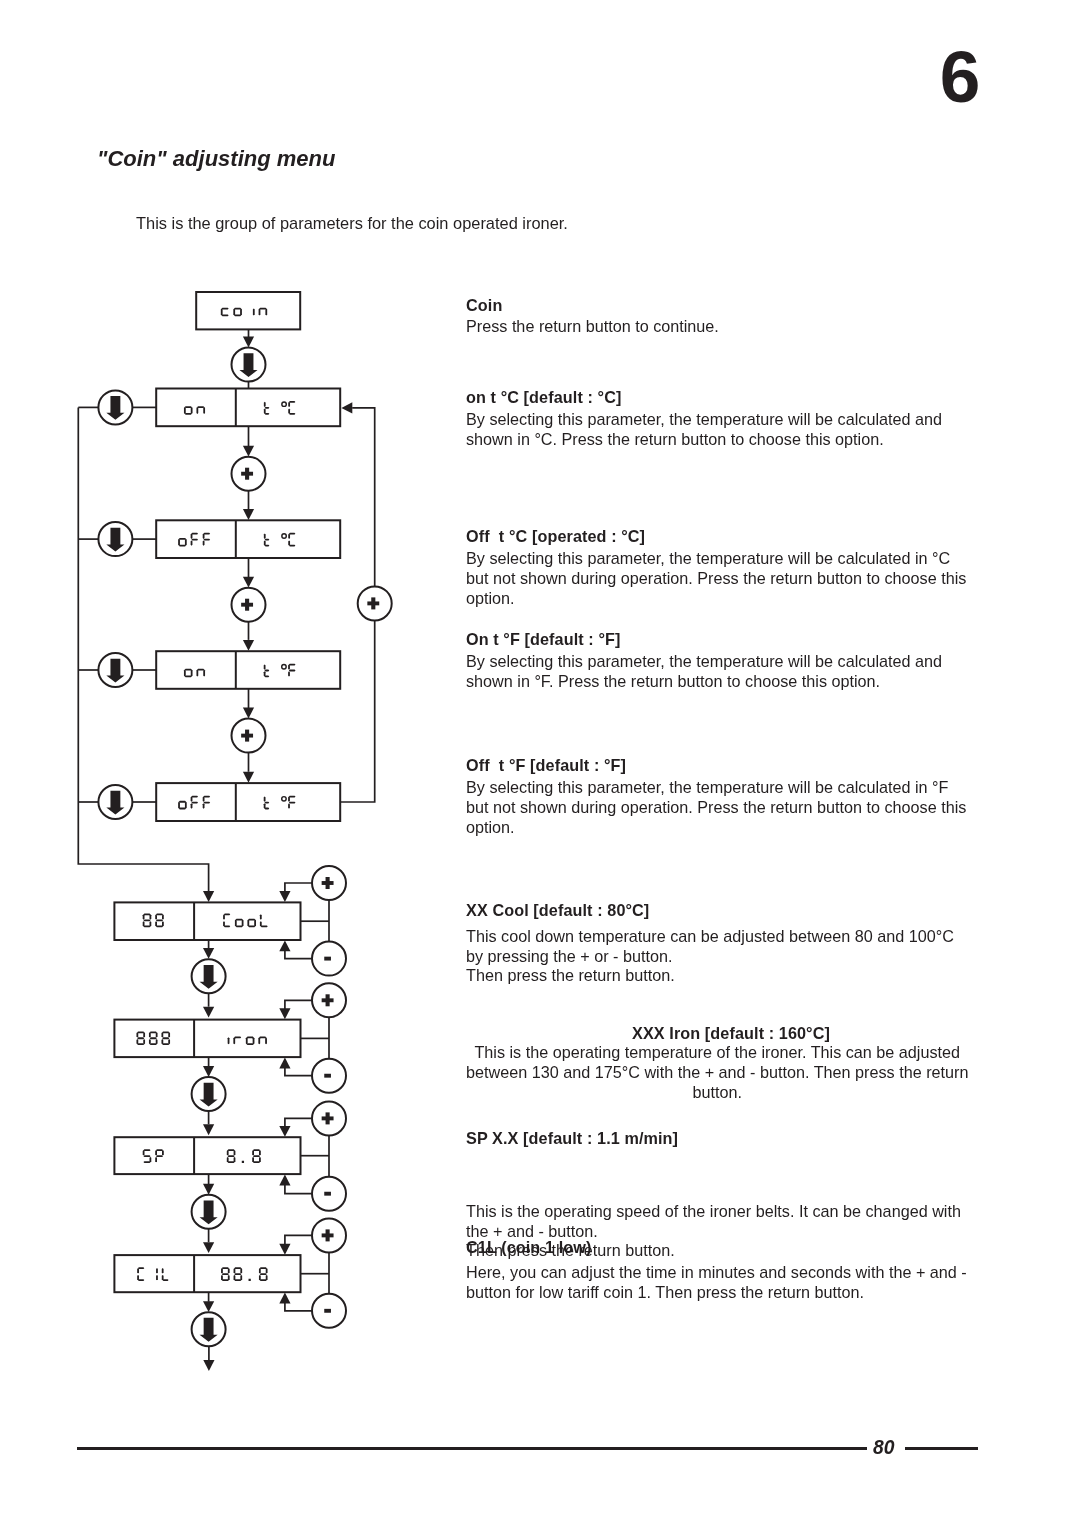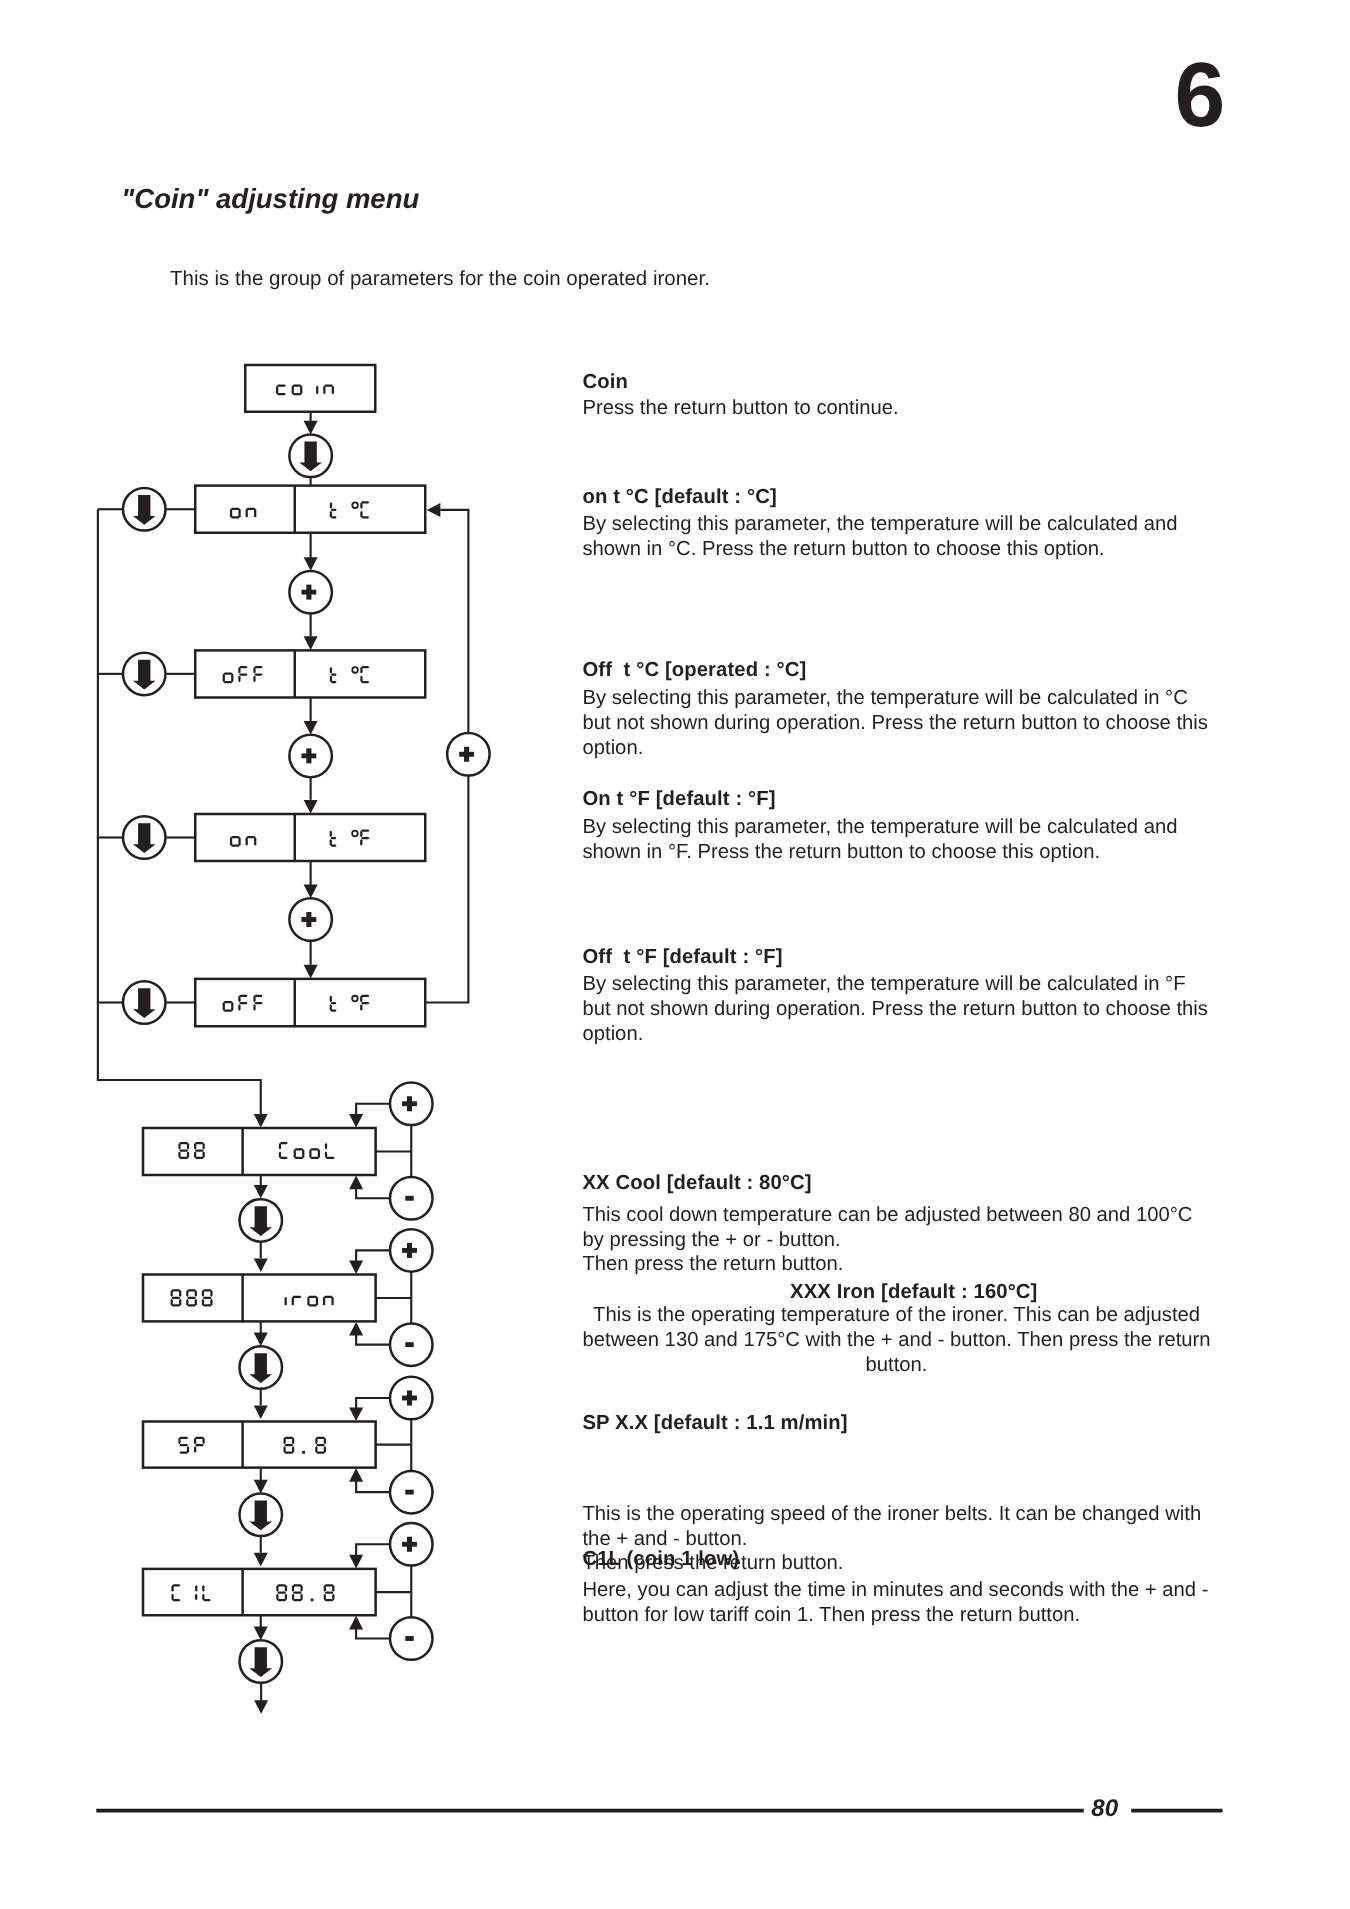--- a/index.html
+++ b/index.html
@@ -476,21 +476,21 @@
         <p style="position: absolute; left: 0px; top: 22.4px; padding-top: 0px;">By selecting this parameter, the temperature will be calculated in °C<br>but not shown during operation. Press the return button to choose this<br>option.</p>
       </div>
       <div class="sec" style="top: 630px;">
         <h3>On t °F [default : °F]</h3>
         <p style="position: absolute; left: 0px; top: 22.4px; padding-top: 0px;">By selecting this parameter, the temperature will be calculated and<br>shown in °F. Press the return button to choose this option.</p>
       </div>
       <div class="sec" style="top: 756px;">
         <h3>Off  t °F [default : °F]</h3>
         <p style="position: absolute; left: 0px; top: 22.4px; padding-top: 0px;">By selecting this parameter, the temperature will be calculated in °F<br>but not shown during operation. Press the return button to choose this<br>option.</p>
       </div>
-      <div class="sec" style="top: 901px; margin-top: 36px;">
+      <div class="sec" style="top: 901px;">
         <h3>XX Cool [default : 80°C]</h3>
         <p style="position: absolute; left: 0px; top: 25.9px; padding-top: 0px;">This cool down temperature can be adjusted between 80 and 100°C<br>by pressing the + or - button.<br>Then press the return button.</p>
       </div>
       <div class="sec" style="top: 1024px; text-align: center;">
         <h3>XXX Iron [default : 160°C]</h3>
         <p style="position: absolute; left: 0px; top: 19.4px; padding-top: 0px;">This is the operating temperature of the ironer. This can be adjusted<br>between 130 and 175°C with the + and - button. Then press the return<br>button.</p>
       </div>
       <div class="sec" style="top: 1129px;">
         <h3>SP X.X [default : 1.1 m/min]</h3>
         <p style="position: absolute; left: 0px; top: 24.9px; padding-top: 0px; margin-top: 48px;">This is the operating speed of the ironer belts. It can be changed with<br>the + and - button.<br>Then press the return button.</p>

